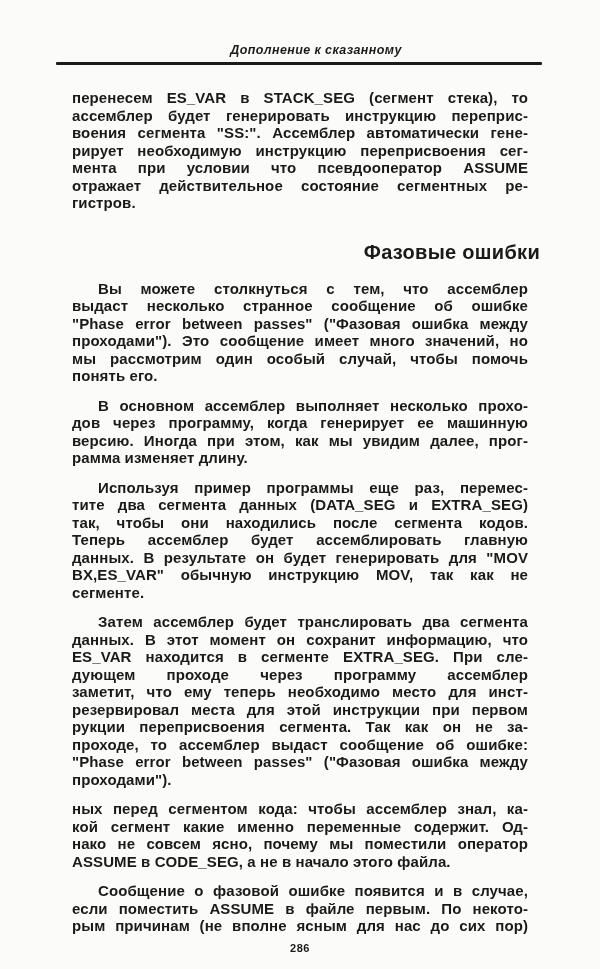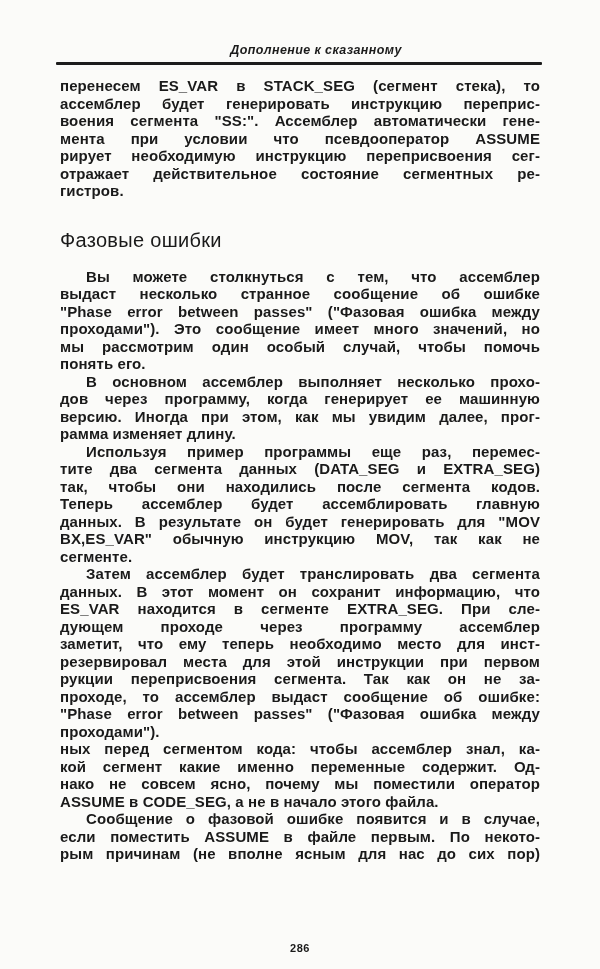--- a/index.html
+++ b/index.html
@@ -44,38 +44,38 @@
     position: absolute;
     left: 60px;
     top: 77px;
     width: 480px;
     font-size: 15px;
     line-height: 17.5px;
     font-weight: 700;
     letter-spacing: 0.1px;
   }
   .para {
-    margin: 0;
+    margin: 12px;
   }
   .line {
     text-align: justify;
     text-align-last: justify;
     white-space: normal;
   }
   .line.endline {
     text-align-last: left;
   }
   .line.indented {
     text-indent: 26px;
   }
   .section-heading {
-    text-align: left;
+    text-align: right;
     font-size: 20px;
     line-height: 24px;
-    font-weight: 400;
+    font-weight: 700;
     letter-spacing: 0.3px;
     margin: 28px 0 16px 0;
   }
   .page-number {
     position: absolute;
     top: 942px;
     left: 0;
     width: 100%;
     text-align: center;
     font-size: 11px;
@@ -87,22 +87,22 @@
 <body>
 
 <div class="page">
   <div class="running-head">Дополнение к сказанному</div>
   <div class="head-rule"></div>
   <div class="body-text">
       <div class="para">
         <div class="line">перенесем ES_VAR в STACK_SEG (сегмент стека), то</div>
         <div class="line">ассемблер будет генерировать инструкцию переприс-</div>
         <div class="line">воения сегмента "SS:". Ассемблер автоматически гене-</div>
+        <div class="line">рирует необходимую инструкцию переприсвоения сег-</div>
         <div class="line">мента при условии что псевдооператор ASSUME</div>
-        <div class="line">рирует необходимую инструкцию переприсвоения сег-</div>
         <div class="line">отражает действительное состояние сегментных ре-</div>
         <div class="line endline">гистров.</div>
       </div>
       <div class="section-heading">Фазовые ошибки</div>
       <div class="para">
         <div class="line indented">Вы можете столкнуться с тем, что ассемблер</div>
         <div class="line">выдаст несколько странное сообщение об ошибке</div>
         <div class="line">"Phase error between passes" ("Фазовая ошибка между</div>
         <div class="line">проходами"). Это сообщение имеет много значений, но</div>
         <div class="line">мы рассмотрим один особый случай, чтобы помочь</div>

